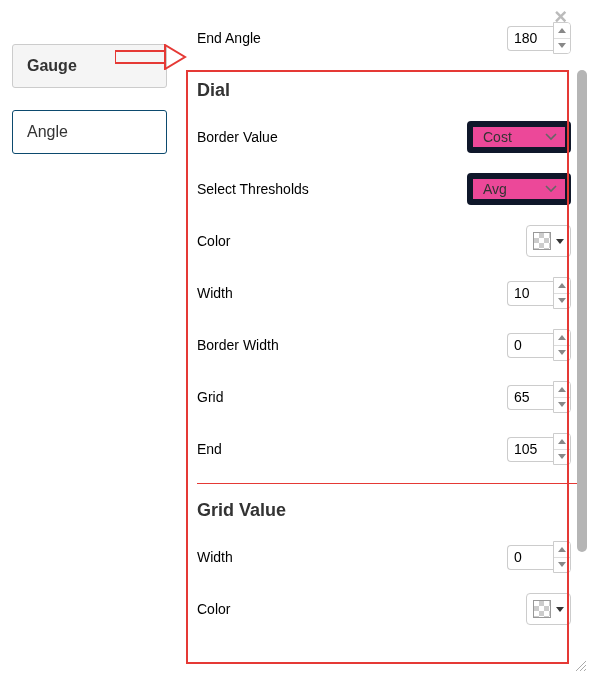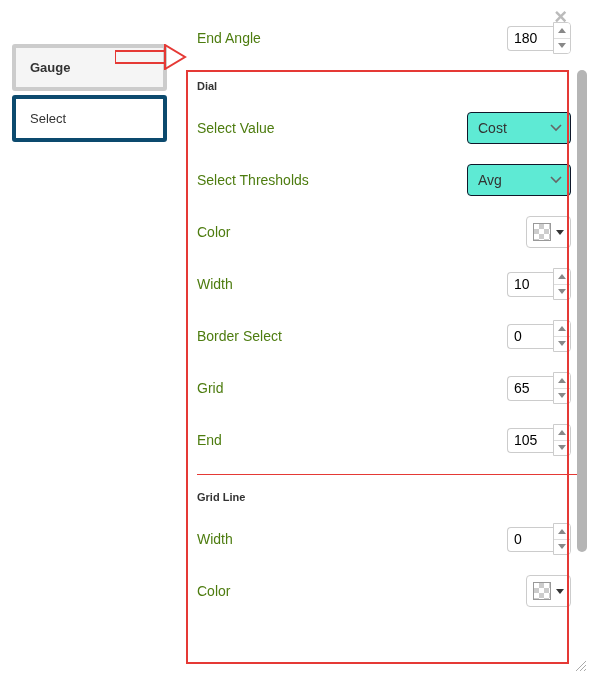--- a/index.html
+++ b/index.html
@@ -28,27 +28,27 @@
       cursor: pointer;
       font-weight: bold;
       line-height: 1;
     }
     .sidebar {
       width: 155px;
       padding-top: 36px;
       flex-shrink: 0;
     }
     .sidebar-item {
-      border: 4px solid #0c4a6e;
+      border: 1px solid #0c4a6e;
       padding: 12px 14px;
-      margin-bottom: 4px;
+      margin-bottom: 22px;
       border-radius: 3px;
       cursor: pointer;
       background: #fff;
-      font-size: 13px;
+      font-size: 16px;
     }
     .sidebar-item.active {
       background: #f5f5f5;
       font-weight: bold;
       border-color: #ccc;
     }
     .content {
       flex: 1;
       padding-left: 30px;
       padding-top: 4px;
@@ -71,45 +71,45 @@
       height: 594px;
       border: 2px solid #e53935;
       pointer-events: none;
       z-index: 5;
     }
     .section {
       margin-bottom: 8px;
     }
     .section-header {
       font-weight: bold;
-      font-size: 11px;
+      font-size: 18px;
       padding: 16px 0 10px 0;
     }
     .form-row {
       display: flex;
       align-items: center;
       justify-content: space-between;
       padding: 10px 0;
       min-height: 48px;
     }
     .form-label {
-      color: #4d7c0f;
+      color: #000000;
       font-size: 14px;
     }
     .controls {
       display: flex;
       align-items: center;
       gap: 0;
       margin-right: 6px;
     }
     .select-wrap {
       position: relative;
-      border: 1px solid #0f172a;
+      border: 6px solid #0f172a;
       border-radius: 4px;
-      background: #5eead4;
+      background: #ec4899;
       height: 32px;
       display: flex;
       align-items: center;
       padding: 0 26px 0 10px;
       width: 104px;
       cursor: pointer;
     }
     .select-wrap .chevron {
       position: absolute;
       right: 8px;
@@ -221,21 +221,21 @@
     <polygon points="50,1 50,25 70,13" fill="none" stroke="#e53935" stroke-width="2"></polygon>
   </svg>
 
   <div class="highlight-box"></div>
 
   <div class="sidebar">
     <div class="sidebar-item active">
       <span>Gauge</span>
     </div>
     <div class="sidebar-item">
-      <span>Select</span>
+      <span>Angle</span>
     </div>
   </div>
 
   <div class="content">
 
     <div class="form-row">
       <span class="form-label">End Angle</span>
       <div class="controls">
         <input class="number-input" value="180" style="">
         <div class="spinner">
@@ -250,21 +250,21 @@
               </svg>
             </button>
         </div>
       </div>
     </div>
 
     <div class="section">
       <div class="section-header">Dial</div>
 
       <div class="form-row">
-        <span class="form-label">Select Value</span>
+        <span class="form-label">Border Value</span>
         <div class="controls">
           <div class="select-wrap">
             <span>Cost</span>
             <svg class="chevron" width="12" height="8" viewBox="0 0 12 8">
                 <polyline points="1,1 6,6 11,1" fill="none" stroke="#666" stroke-width="1.6"></polyline>
               </svg>
           </div>
         </div>
       </div>
 
@@ -304,21 +304,21 @@
                 <svg viewBox="0 0 8 5">
                   <polygon points="0,0 8,0 4,5" fill="#888"></polygon>
                 </svg>
               </button>
           </div>
         </div>
       </div>
 
 
       <div class="form-row">
-        <span class="form-label">Border Select</span>
+        <span class="form-label">Border Width</span>
         <div class="controls">
           <input class="number-input" value="0" style="">
           <div class="spinner">
             <button class="spinner-btn">
                 <svg viewBox="0 0 8 5">
                   <polygon points="4,0 8,5 0,5" fill="#888"></polygon>
                 </svg>
               </button>
             <button class="spinner-btn">
                 <svg viewBox="0 0 8 5">
@@ -364,21 +364,21 @@
                 </svg>
               </button>
           </div>
         </div>
       </div>
     </div>
 
     <hr class="section-divider">
 
     <div class="section">
-      <div class="section-header">Grid Line</div>
+      <div class="section-header">Grid Value</div>
 
       <div class="form-row">
         <span class="form-label">Width</span>
         <div class="controls">
           <input class="number-input" value="0" style="">
           <div class="spinner">
             <button class="spinner-btn">
                 <svg viewBox="0 0 8 5">
                   <polygon points="4,0 8,5 0,5" fill="#888"></polygon>
                 </svg>

